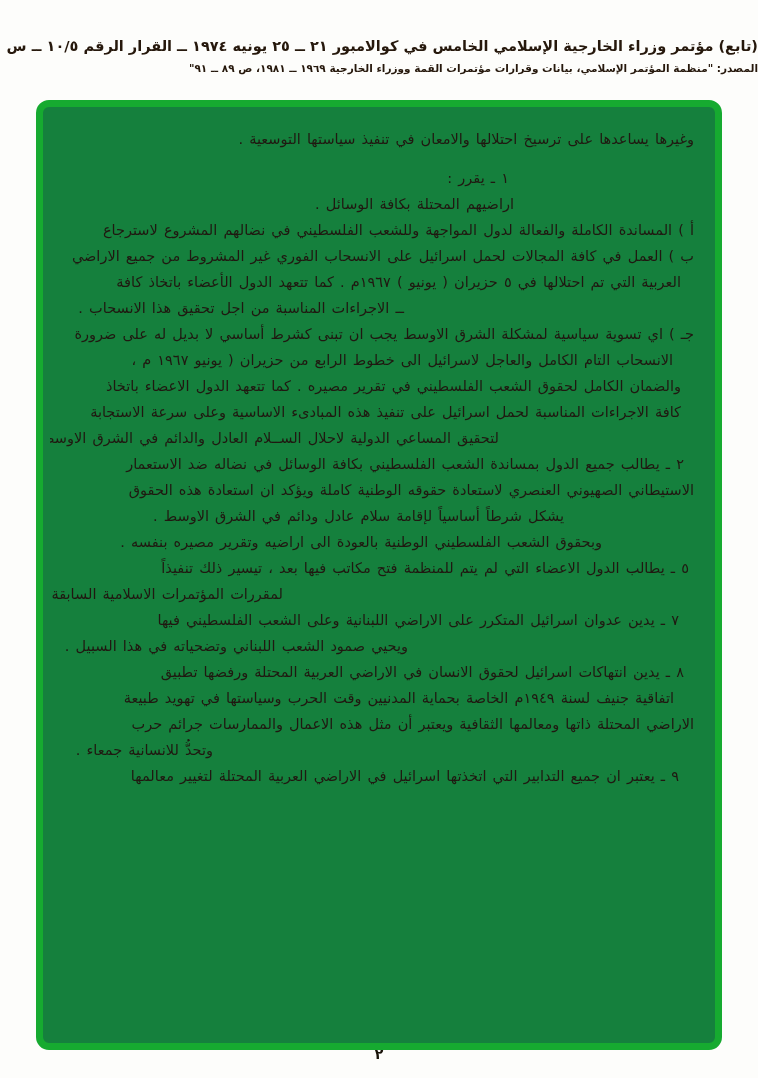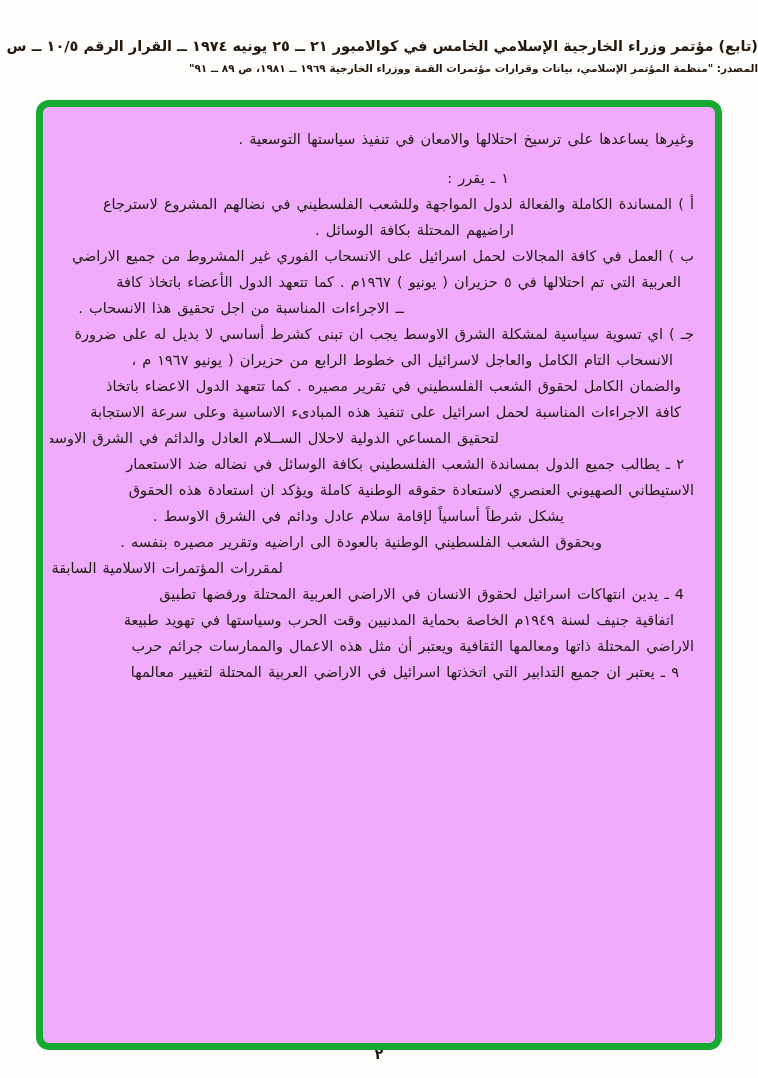--- a/index.html
+++ b/index.html
@@ -16,21 +16,21 @@
   }
   .h-title{
     font-size:14.5px;font-weight:bold;white-space:nowrap;
   }
   .h-source{
     font-size:10.5px;font-weight:bold;margin-top:8px;white-space:nowrap;
   }
   .frame{
     position:absolute;left:36px;top:100px;width:686px;height:950px;
     border:7px solid #16aa30;border-radius:13px;box-sizing:border-box;
-    background:#f0abfc;
+    background:#15803d;
   }
   .content{
     position:absolute;top:7px;left:7px;right:7px;bottom:7px;
     box-sizing:border-box;
     padding:12px 14px 0 40px;
     direction:rtl;text-align:right;
     overflow:hidden;
   }
   .para{margin:0;}
   .para + .para{}
@@ -59,22 +59,22 @@
 
       <div class="para">
         <div class="line">وغيرها يساعدها على ترسيخ احتلالها والامعان في تنفيذ سياستها التوسعية .</div>
       </div>
 
       <div class="para heading-para">
         <div class="line" style="padding-right:185px">١ ـ يقرر :</div>
       </div>
 
       <div class="para">
+        <div class="line" style="padding-right:180px">اراضيهم المحتلة بكافة الوسائل .</div>
         <div class="line">أ ) المساندة الكاملة والفعالة لدول المواجهة وللشعب الفلسطيني في نضالهم المشروع لاسترجاع</div>
-        <div class="line" style="padding-right:180px">اراضيهم المحتلة بكافة الوسائل .</div>
       </div>
 
       <div class="para">
         <div class="line">ب ) العمل في كافة المجالات لحمل اسرائيل على الانسحاب الفوري غير المشروط من جميع الاراضي</div>
         <div class="line" style="padding-right:13px">العربية التي تم احتلالها في ٥ حزيران ( يونيو ) ١٩٦٧م . كما تتعهد الدول الأعضاء باتخاذ كافة</div>
         <div class="line" style="padding-right:290px">ــ الاجراءات المناسبة من اجل تحقيق هذا الانسحاب .</div>
       </div>
 
       <div class="para">
         <div class="line">جـ ) اي تسوية سياسية لمشكلة الشرق الاوسط يجب ان تبنى كشرط أساسي لا بديل له على ضرورة</div>
@@ -89,29 +89,35 @@
         <div class="line">الاستيطاني الصهيوني العنصري لاستعادة حقوقه الوطنية كاملة ويؤكد ان استعادة هذه الحقوق</div>
         <div class="line" style="padding-right:130px">يشكل شرطاً أساسياً لإقامة سلام عادل ودائم في الشرق الاوسط .</div>
       </div>
 
       <div class="para">
         <div class="line" style="padding-right:92px">وبحقوق الشعب الفلسطيني الوطنية بالعودة الى اراضيه وتقرير مصيره بنفسه .</div>
       </div>
 
 
       <div class="para">
+        <div class="line" style="padding-right:5px">٥ ـ يطالب الدول الاعضاء التي لم يتم للمنظمة فتح مكاتب فيها بعد ، تيسير ذلك تنفيذاً</div>
         <div class="line" style="padding-right:411px">لمقررات المؤتمرات الاسلامية السابقة .</div>
       </div>
 
 
+      <div class="para">
+        <div class="line" style="padding-right:15px">٧ ـ يدين عدوان اسرائيل المتكرر على الاراضي اللبنانية وعلى الشعب الفلسطيني فيها</div>
+        <div class="line" style="padding-right:286px">ويحيي صمود الشعب اللبناني وتضحياته في هذا السبيل .</div>
+      </div>
 
       <div class="para">
-        <div class="line" style="padding-right:10px">4 ـ يدين انتهاكات اسرائيل لحقوق الانسان في الاراضي العربية المحتلة ورفضها تطبيق</div>
+        <div class="line" style="padding-right:10px">٨ ـ يدين انتهاكات اسرائيل لحقوق الانسان في الاراضي العربية المحتلة ورفضها تطبيق</div>
         <div class="line" style="padding-right:20px">اتفاقية جنيف لسنة ١٩٤٩م الخاصة بحماية المدنيين وقت الحرب وسياستها في تهويد طبيعة</div>
         <div class="line">الاراضي المحتلة ذاتها ومعالمها الثقافية ويعتبر أن مثل هذه الاعمال والممارسات جرائم حرب</div>
+        <div class="line" style="padding-right:481px">وتحدُّ للانسانية جمعاء .</div>
       </div>
 
       <div class="para">
         <div class="line" style="padding-right:15px">٩ ـ يعتبر ان جميع التدابير التي اتخذتها اسرائيل في الاراضي العربية المحتلة لتغيير معالمها</div>
       </div>
 
     </div>
   </div>
 
   <footer>

